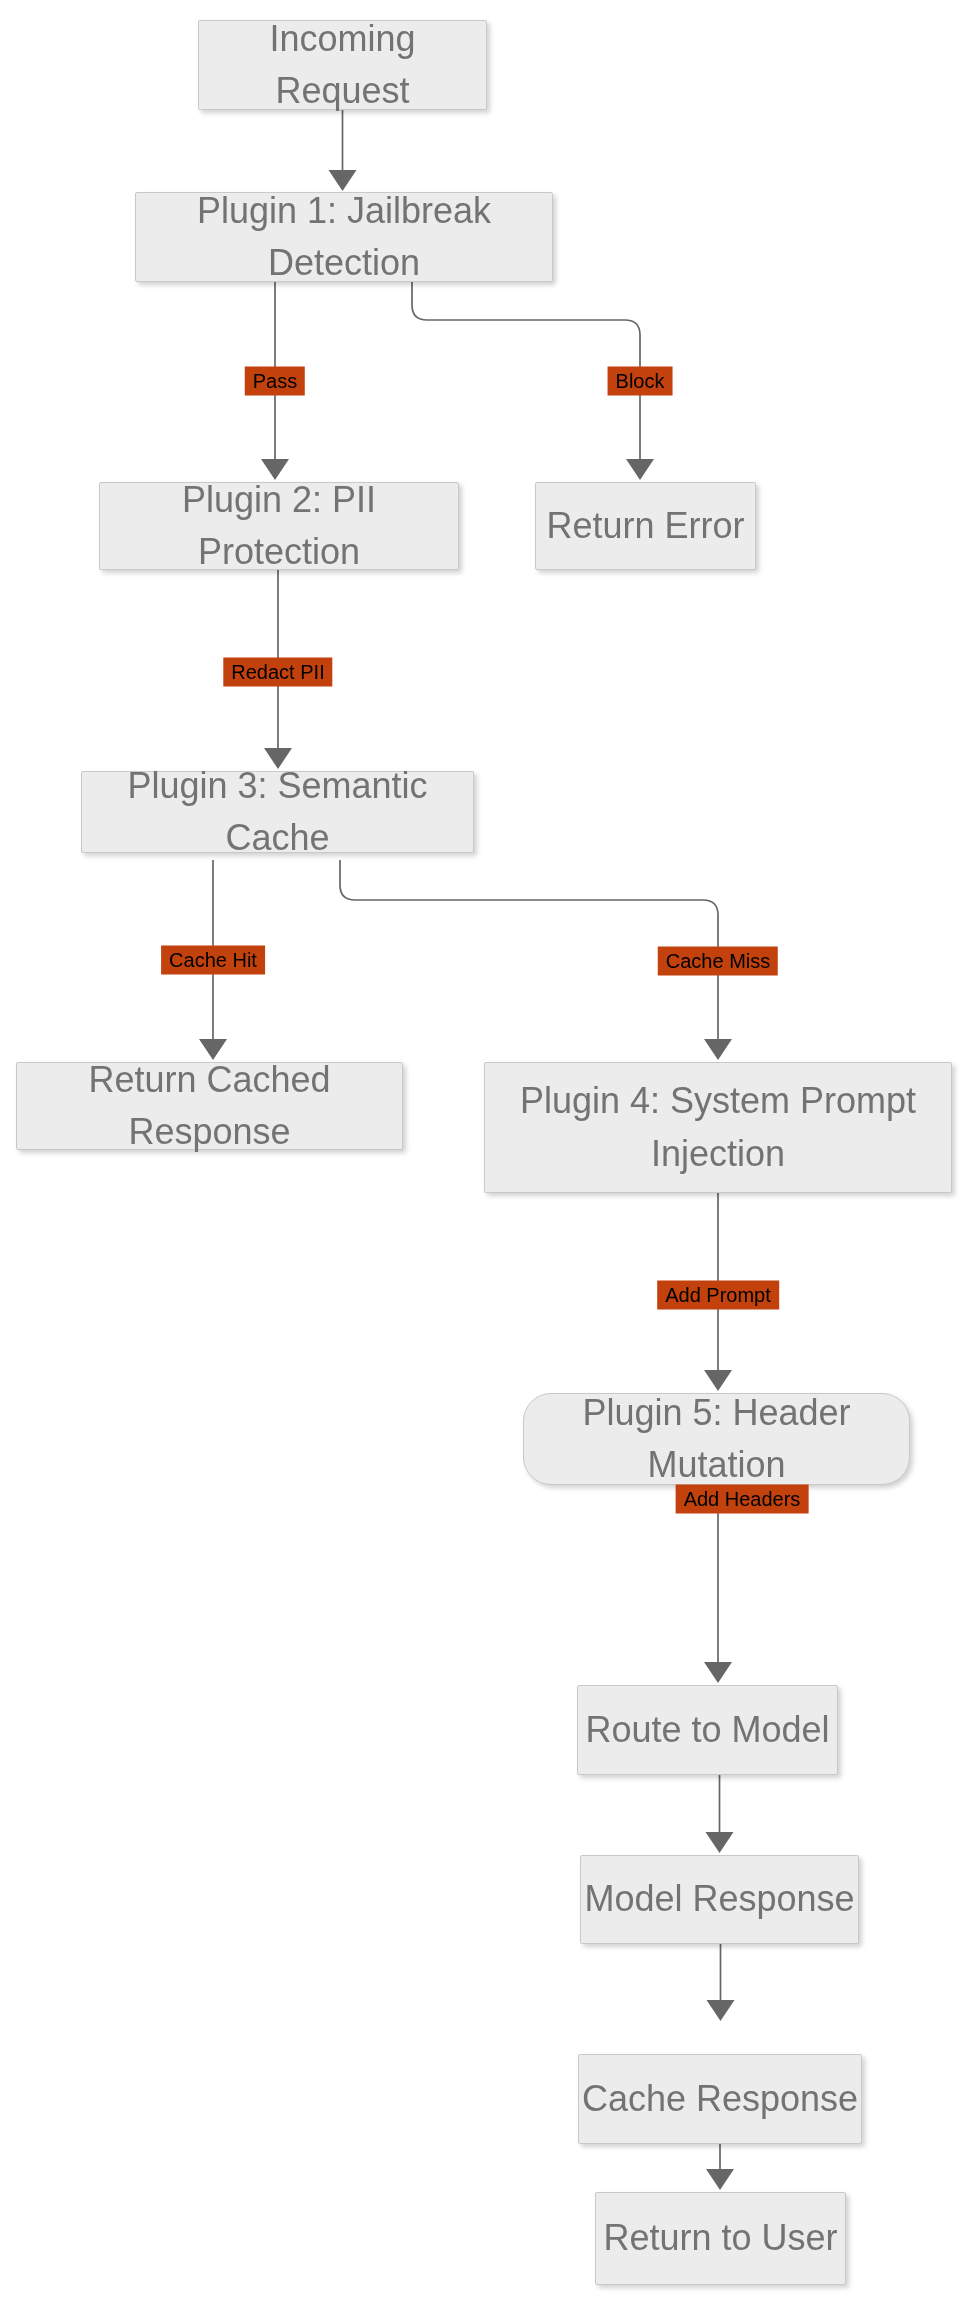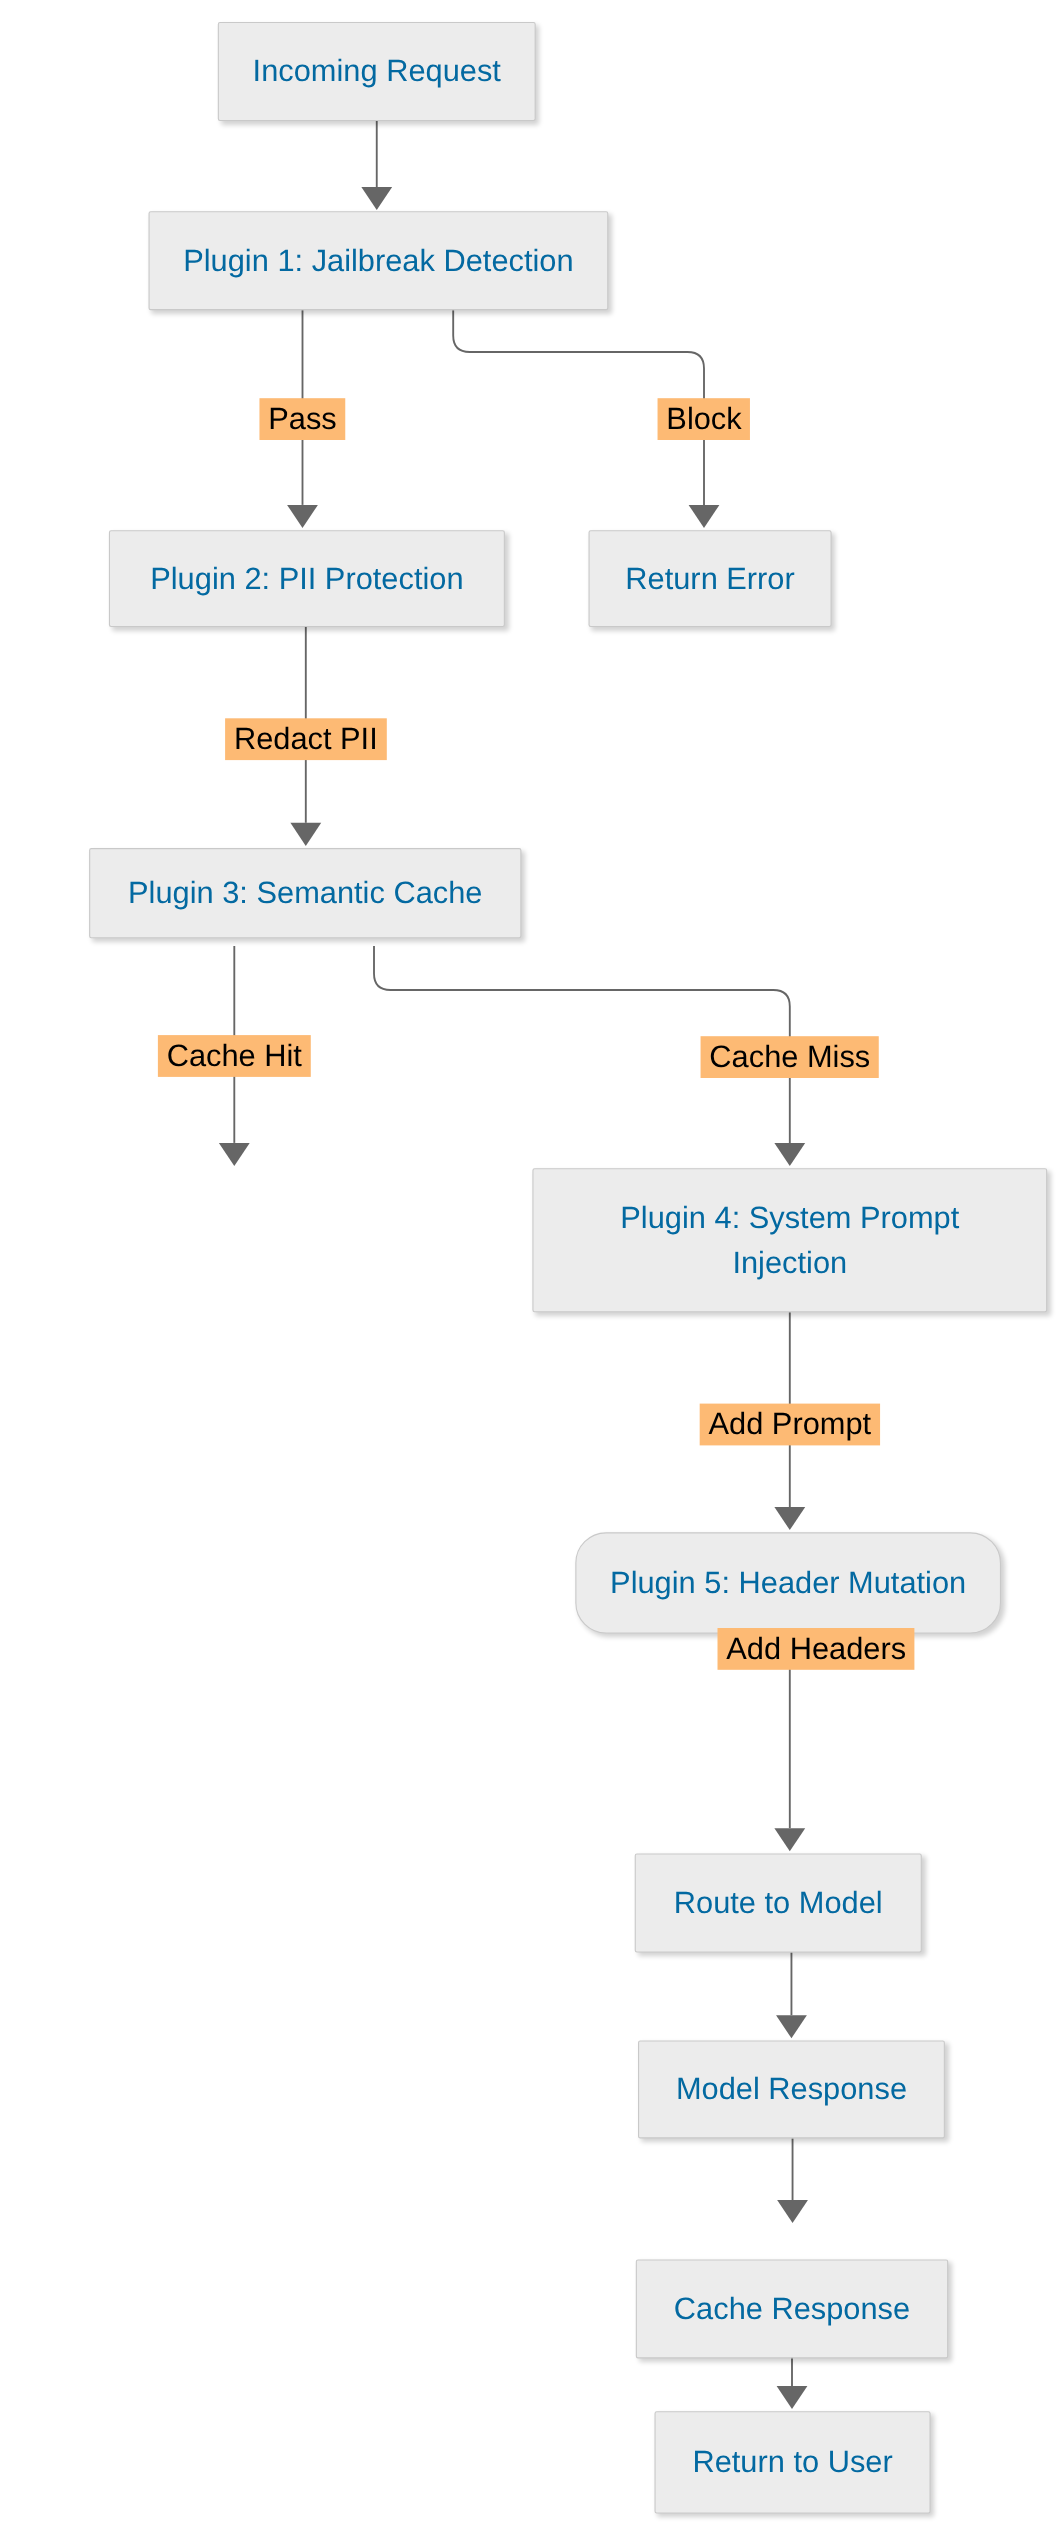--- a/index.html
+++ b/index.html
@@ -26,31 +26,31 @@
     position: absolute;
     box-sizing: border-box;
     background: #ececec;
     border: 1px solid #c9c9c9;
     border-radius: 2px;
     box-shadow: 3px 3px 5px rgba(0,0,0,0.18);
     display: flex;
     align-items: center;
     justify-content: center;
     text-align: center;
-    font-size: 28px;
+    font-size: 36px;
     line-height: 1.45;
-    color: #0369a1;
+    color: #737373;
     white-space: pre-line;
   }
   .edge-label {
     position: absolute;
     transform: translate(-50%, -50%);
-    background: #fdba74;
+    background: #c2410c;
     padding: 3px 8px;
-    font-size: 28px;
+    font-size: 20px;
     color: #000000;
     white-space: nowrap;
   }
   .edge-path {
     fill: none;
     stroke: #666666;
     stroke-width: 1.7;
   }
   .arrowhead {
     fill: #666666;
@@ -101,20 +101,21 @@
   <div class="node" style="left:198px; top:20px; width:289px; height:90px;">Incoming Request</div>
 
   <div class="node" style="left:135px; top:192px; width:418px; height:90px;">Plugin 1: Jailbreak Detection</div>
 
   <div class="node" style="left:99px; top:482px; width:360px; height:88px;">Plugin 2: PII Protection</div>
 
   <div class="node" style="left:535px; top:482px; width:221px; height:88px;">Return Error</div>
 
   <div class="node" style="left:81px; top:771px; width:393px; height:82px;">Plugin 3: Semantic Cache</div>
 
+  <div class="node" style="left:16px; top:1062px; width:387px; height:88px;">Return Cached Response</div>
 
   <div class="node" style="left:484px; top:1062px; width:468px; height:131px;">Plugin 4: System Prompt
 Injection</div>
 
   <div class="node" style="left:523px; top:1393px; width:387px; height:92px;border-radius:28px;">Plugin 5: Header Mutation</div>
 
   <div class="node" style="left:577px; top:1685px; width:261px; height:90px;">Route to Model</div>
 
   <div class="node" style="left:580px; top:1855px; width:279px; height:89px;">Model Response</div>
 

